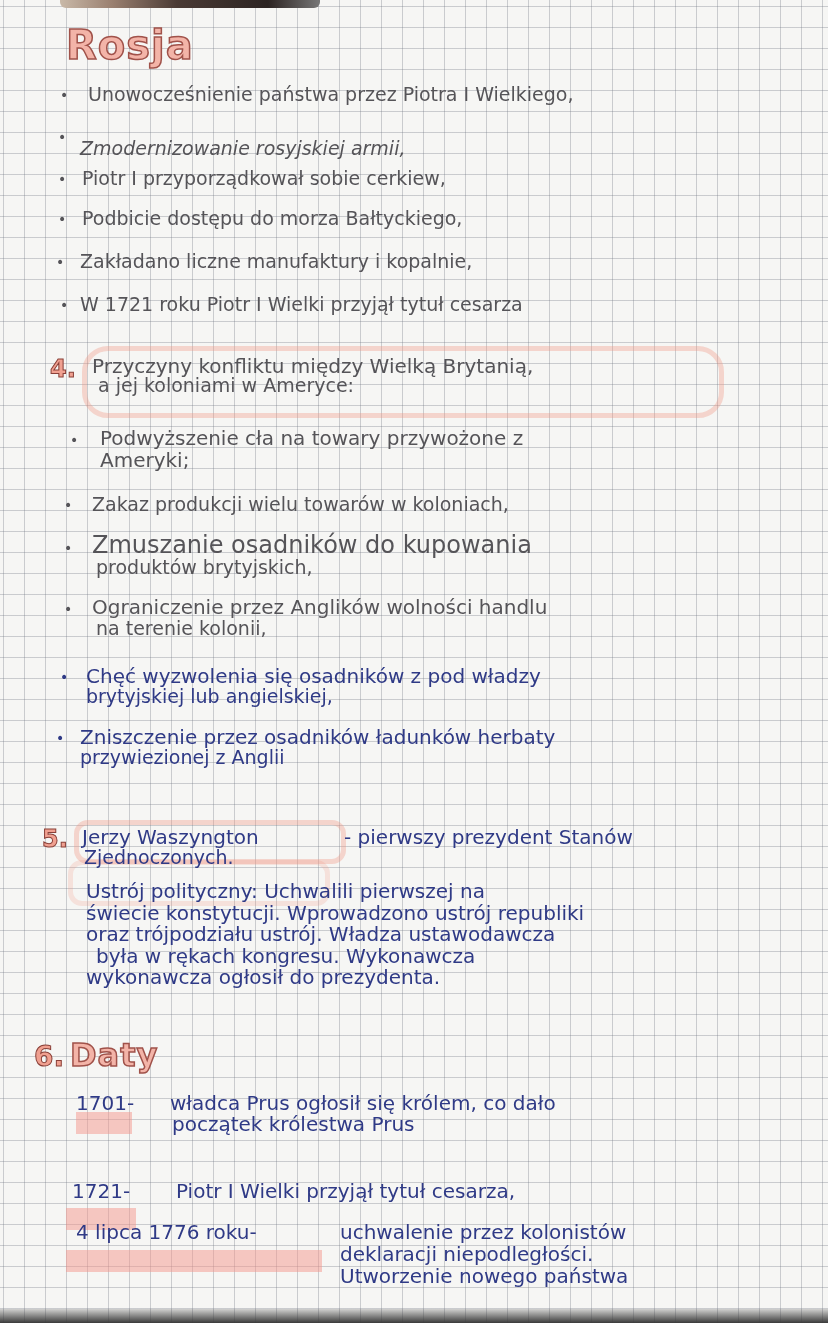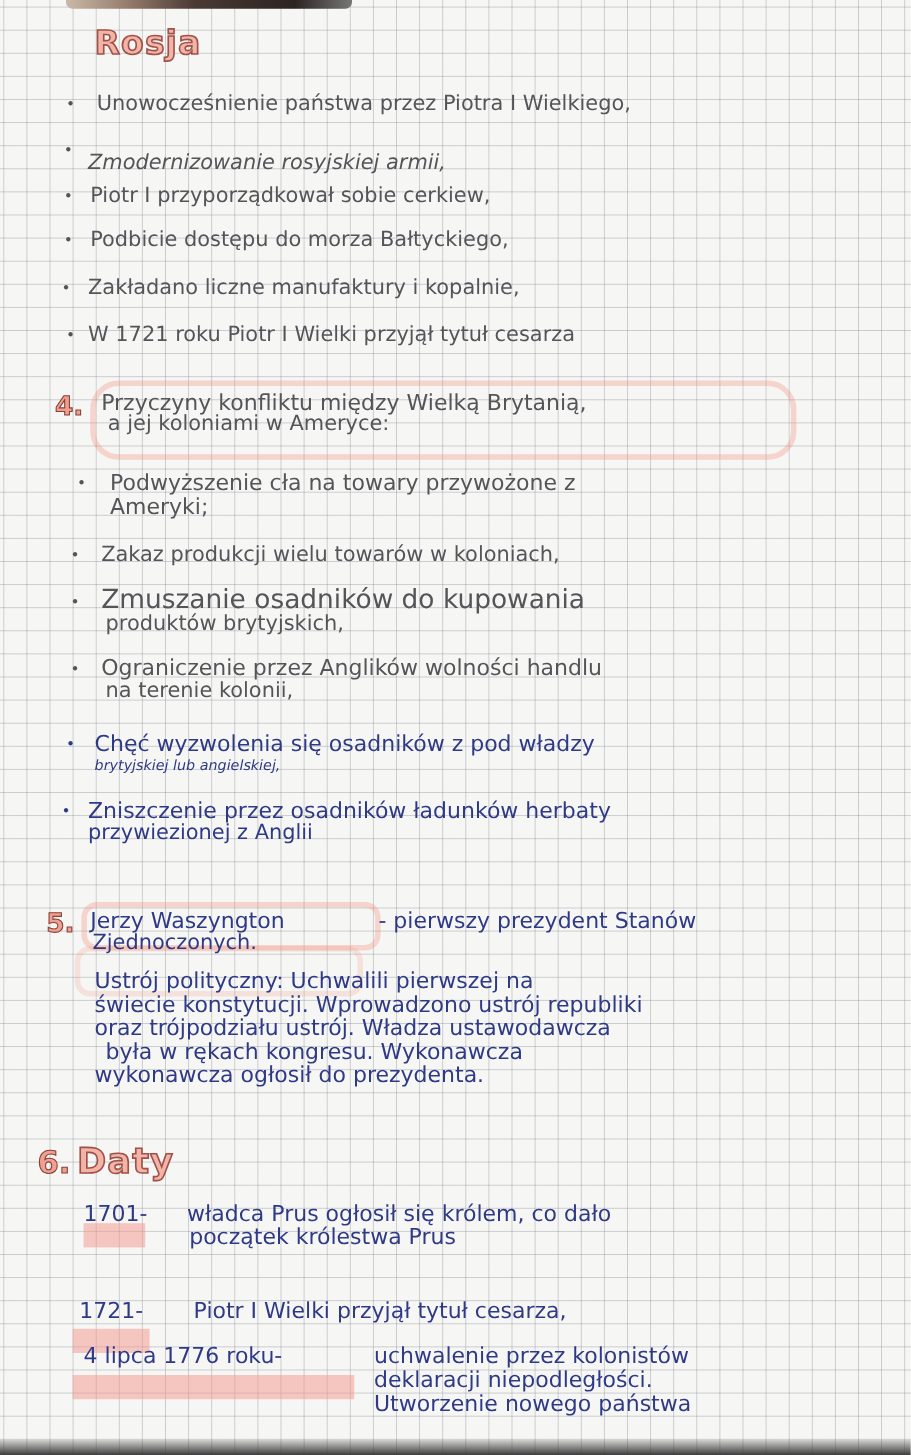--- a/index.html
+++ b/index.html
@@ -40,21 +40,21 @@
   .num {
     position:absolute; font-weight:bold; font-size:24px;
     color:#f0a090; -webkit-text-stroke:1px #8a4038;
   }
 </style>
 </head>
 <body>
 
 <div class="pencil-top"></div>
 
-<div class="title" style="left:66px; top:22px; font-size:30px;padding-left:20px;">Rosja</div>
+<div class="title" style="left:66px; top:22px; font-size:40px;">Rosja</div>
 
 <div>
   <span class="bullet pencil" style="left:60px; top:87px;">•</span>
   <div class="line pencil" style="left:88px; top:84px;">Unowocześnienie państwa przez Piotra I Wielkiego,</div>
   <span class="bullet pencil" style="left:58px; top:129px;">•</span>
   <div class="line pencil" style="left:80px; top:138px;font-style:italic;">Zmodernizowanie rosyjskiej armii,</div>
   <span class="bullet pencil" style="left:58px; top:171px;">•</span>
   <div class="line pencil" style="left:82px; top:168px;">Piotr I przyporządkował sobie cerkiew,</div>
   <span class="bullet pencil" style="left:58px; top:211px;">•</span>
   <div class="line pencil" style="left:82px; top:208px;">Podbicie dostępu do morza Bałtyckiego,</div>
@@ -80,21 +80,21 @@
   <span class="bullet pencil" style="left:64px; top:540px;">•</span>
   <div class="line pencil" style="left:92px; top:535px; font-size:24px;">Zmuszanie osadników do kupowania</div>
   <div class="line pencil" style="left:96px; top:557px; font-size:19px;">produktów brytyjskich,</div>
 
   <span class="bullet pencil" style="left:64px; top:601px;">•</span>
   <div class="line pencil" style="left:92px; top:597px; font-size:20px;">Ograniczenie przez Anglików wolności handlu</div>
   <div class="line pencil" style="left:96px; top:618px; font-size:19px;">na terenie kolonii,</div>
 
   <span class="bullet ink" style="left:60px; top:669px;">•</span>
   <div class="line ink" style="left:86px; top:666px; font-size:20px;">Chęć wyzwolenia się osadników z pod władzy</div>
-  <div class="line ink" style="left:86px; top:686px; font-size:13px;font-style:italic;">brytyjskiej lub angielskiej,</div>
+  <div class="line ink" style="left:86px; top:686px; font-size:19px;">brytyjskiej lub angielskiej,</div>
 
   <span class="bullet ink" style="left:56px; top:730px;">•</span>
   <div class="line ink" style="left:80px; top:727px; font-size:20px;">Zniszczenie przez osadników ładunków herbaty</div>
   <div class="line ink" style="left:80px; top:747px; font-size:19px;">przywiezionej z Anglii</div>
 </div>
 
 <div class="hl-outline" style="left:74px; top:820px; width:262px; height:34px; border-radius:14px;"></div>
 <div class="hl-outline" style="left:68px; top:860px; width:252px; height:36px; border-radius:14px; border-color:rgba(240,150,130,0.22);"></div>
 <div class="num" style="left:42px; top:825px;">5.</div>
 <div class="line ink" style="left:82px; top:827px; font-size:20px;">Jerzy Waszyngton</div>

